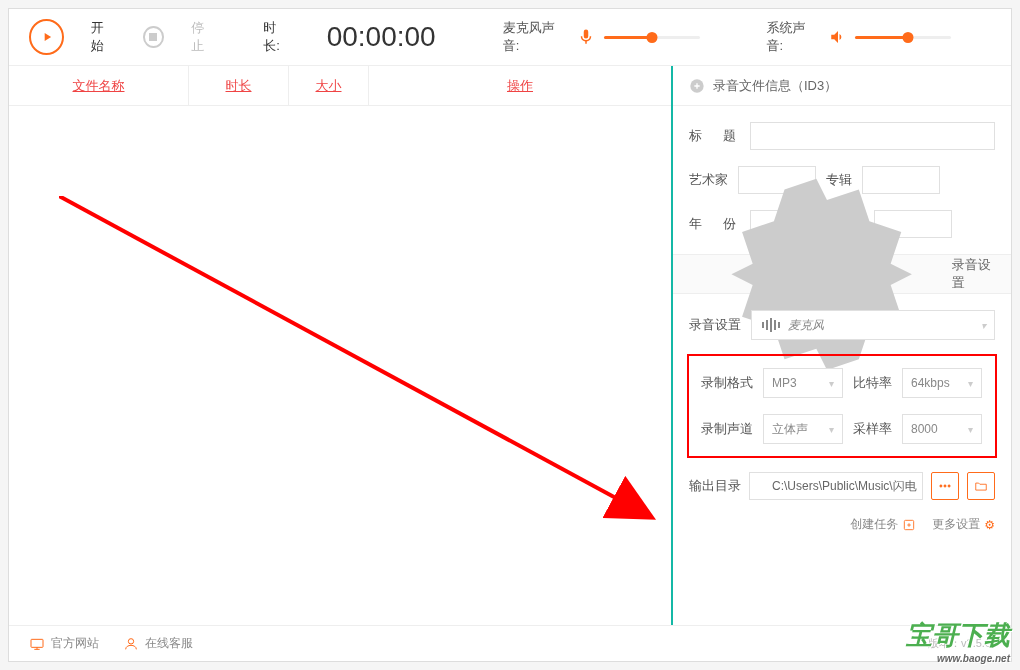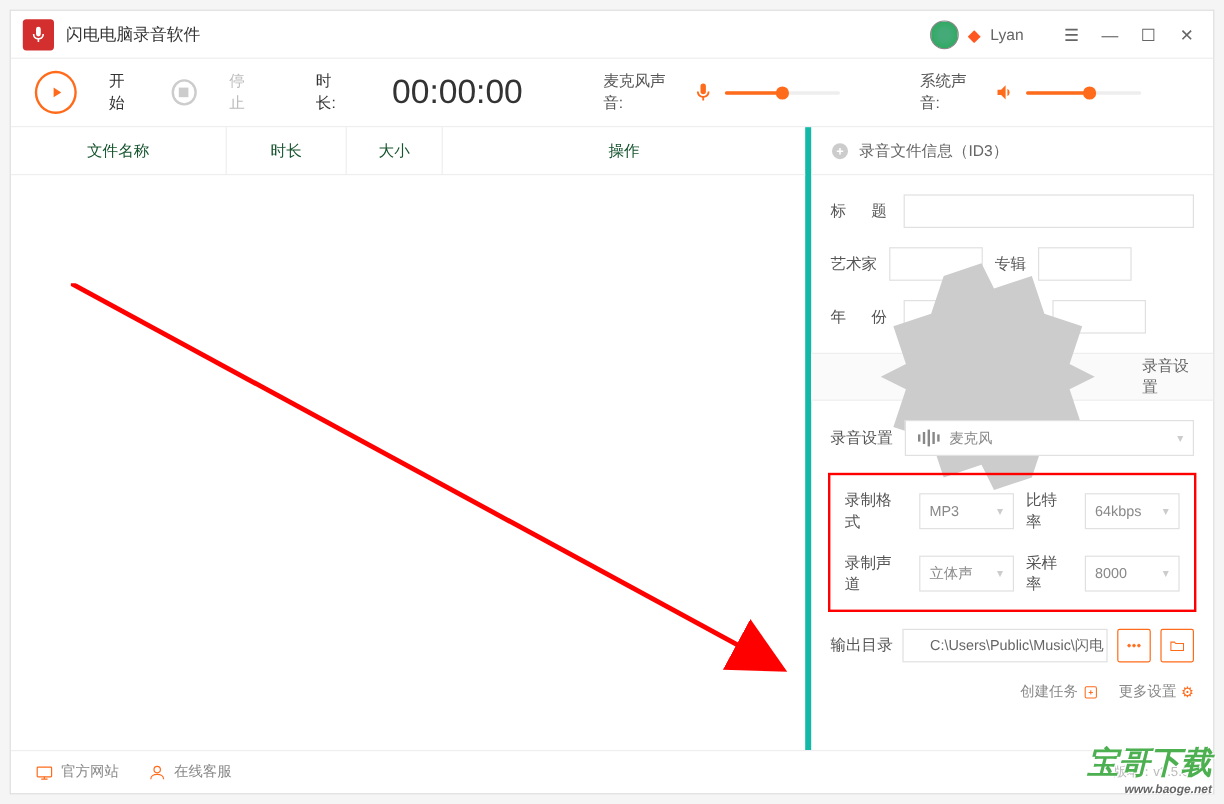--- a/index.html
+++ b/index.html
@@ -25,40 +25,40 @@
 .audio-ctrl { display: flex; align-items: center; gap: 8px; margin-right: 40px; }
 .audio-label { font-size: 13px; color: #555; }
 .audio-icon { width: 20px; height: 20px; display: flex; align-items: center; justify-content: center; }
 .audio-icon svg { fill: #ff6b1a; }
 .slider { width: 100px; height: 3px; background: #eee; position: relative; border-radius: 2px; }
 .slider-fill { position: absolute; left: 0; top: 0; height: 100%; background: #ff6b1a; border-radius: 2px; }
 .slider-thumb { position: absolute; top: -4px; width: 11px; height: 11px; background: #ff6b1a; border-radius: 50%; transform: translateX(-50%); }
 .content { flex: 1; display: flex; border-top: 1px solid #eee; }
 .table-area { flex: 1; display: flex; flex-direction: column; position: relative; }
 .table-header { height: 40px; display: flex; border-bottom: 1px solid #eee; }
-.th { display: flex; align-items: center; justify-content: center; font-size: 13px; color: #14532d; border-right: 1px solid #eee; }
+.th { display: flex; align-items: center; justify-content: center; font-size: 13px; color: #ef4444; border-right: 1px solid #eee; text-decoration: underline; }
 .th:last-child { border-right: none; }
 .th1 { width: 180px; }
 .th2 { width: 100px; }
 .th3 { width: 80px; }
 .th4 { width: 160px; }
 .th5 { flex: 1; }
 .arrow-overlay { position: absolute; top: 130px; left: 50px; pointer-events: none; }
-.sidebar { width: 340px; border-left: 5px solid #14b8a6; display: flex; flex-direction: column; }
+.sidebar { width: 340px; border-left: 2px solid #14b8a6; display: flex; flex-direction: column; }
 .section-header { height: 40px; display: flex; align-items: center; padding: 0 16px; font-size: 13px; color: #666; border-bottom: 1px solid #eee; gap: 8px; }
 .section-header svg { width: 16px; height: 16px; fill: #ccc; }
 .id3-form { padding: 16px; display: flex; flex-direction: column; gap: 16px; }
 .form-row { display: flex; align-items: center; gap: 10px; }
 .form-label { font-size: 13px; color: #555; letter-spacing: 4px; }
 .form-input { flex: 1; height: 28px; border: 1px solid #e0e0e0; padding: 0 6px; font-size: 12px; }
 .form-input-sm { width: 78px; height: 28px; border: 1px solid #e0e0e0; padding: 0 6px; font-size: 12px; }
 .form-label-nm { font-size: 13px; color: #555; }
 .settings-header { height: 40px; display: flex; align-items: center; padding: 0 16px; font-size: 13px; color: #666; border-top: 1px solid #eee; border-bottom: 1px solid #eee; gap: 8px; background: #fafafa; }
 .settings-body { padding: 16px; display: flex; flex-direction: column; gap: 16px; }
-.select-full { flex: 1; height: 30px; border: 1px solid #e0e0e0; display: flex; align-items: center; padding: 0 10px; font-size: 12px; color: #888; position: relative; background: #fff; }
+.select-full { flex: 1; height: 30px; border: 1px solid #e0e0e0; display: flex; align-items: center; padding: 0 10px; font-size: 12px; color: #888; position: relative; background: #fff; font-style: italic; }
 .select-sm { width: 80px; height: 30px; border: 1px solid #e0e0e0; display: flex; align-items: center; padding: 0 8px; font-size: 12px; color: #888; position: relative; background: #fff; justify-content: space-between; }
 .select-full::after, .select-sm::after { content: '▾'; position: absolute; right: 8px; color: #ccc; font-size: 10px; }
 .select-sm::after { position: static; margin-left: 4px; }
 .mic-bars { display: inline-flex; gap: 2px; align-items: center; margin-right: 8px; }
 .mic-bars span { width: 2px; background: #888; }
 .mic-bars span:nth-child(1) { height: 6px; }
 .mic-bars span:nth-child(2) { height: 10px; }
 .mic-bars span:nth-child(3) { height: 14px; }
 .mic-bars span:nth-child(4) { height: 10px; }
 .mic-bars span:nth-child(5) { height: 6px; }
@@ -75,37 +75,20 @@
 .footer-link { font-size: 12px; color: #888; display: flex; align-items: center; gap: 6px; cursor: pointer; }
 .footer-link svg { width: 16px; height: 16px; fill: none; stroke: #ff6b1a; stroke-width: 1.5; }
 .version { margin-left: auto; font-size: 11px; color: #bbb; }
 .watermark { position: absolute; bottom: 6px; right: 10px; font-size: 26px; font-weight: bold; font-style: italic; color: #4CAF50; text-shadow: 1px 1px 0 #fff, -1px -1px 0 #fff; pointer-events: none; }
 .watermark-sub { font-size: 10px; color: #666; display: block; text-align: right; }
 </style>
 </head>
 <body>
 
 <div class="window">
-  <div class="titlebar">
-    <div class="logo">
-      <svg viewBox="0 0 24 24">
-          <path d="M12 2a3 3 0 0 1 3 3v6a3 3 0 0 1-6 0V5a3 3 0 0 1 3-3zm5 9a5 5 0 0 1-10 0H5a7 7 0 0 0 6 6.9V21h2v-3.1A7 7 0 0 0 19 11h-2z" fill="#fff"></path>
-        </svg>
-    </div>
-    <div class="title">闪电电脑录音软件</div>
-    <div class="titlebar-right">
-      <div class="avatar"></div>
-      <span class="vip-diamond">◆</span>
-      <span class="username">Lyan</span>
-      <div class="winbtn">☰</div>
-      <div class="winbtn">—</div>
-      <div class="winbtn">☐</div>
-      <div class="winbtn">✕</div>
-    </div>
-  </div>
 
   <div class="toolbar">
     <div class="play-btn">
       <svg viewBox="0 0 24 24">
           <path d="M8 5v14l11-7z"></path>
         </svg>
     </div>
     <span class="tool-label">开始</span>
     <div class="stop-btn"></div>
     <span class="tool-label-dim">停止</span>

